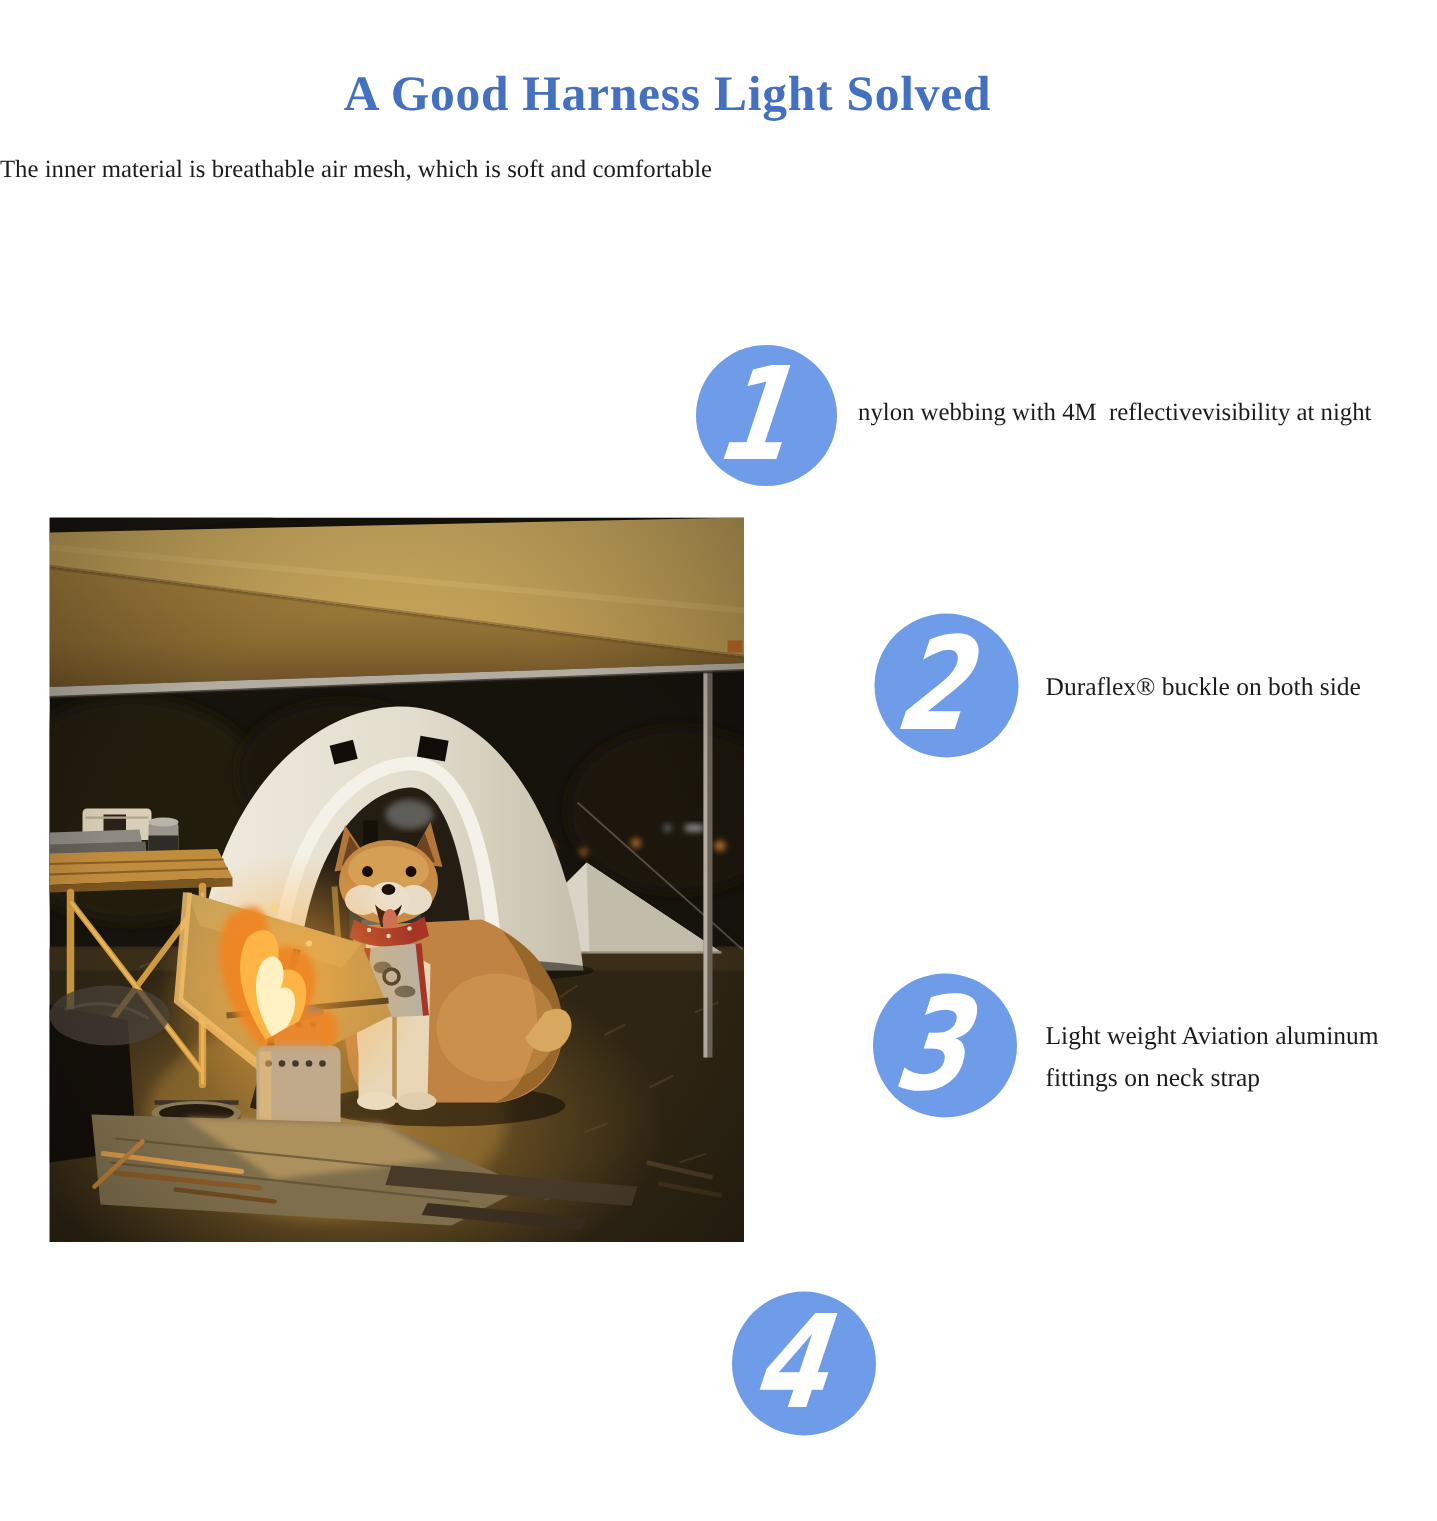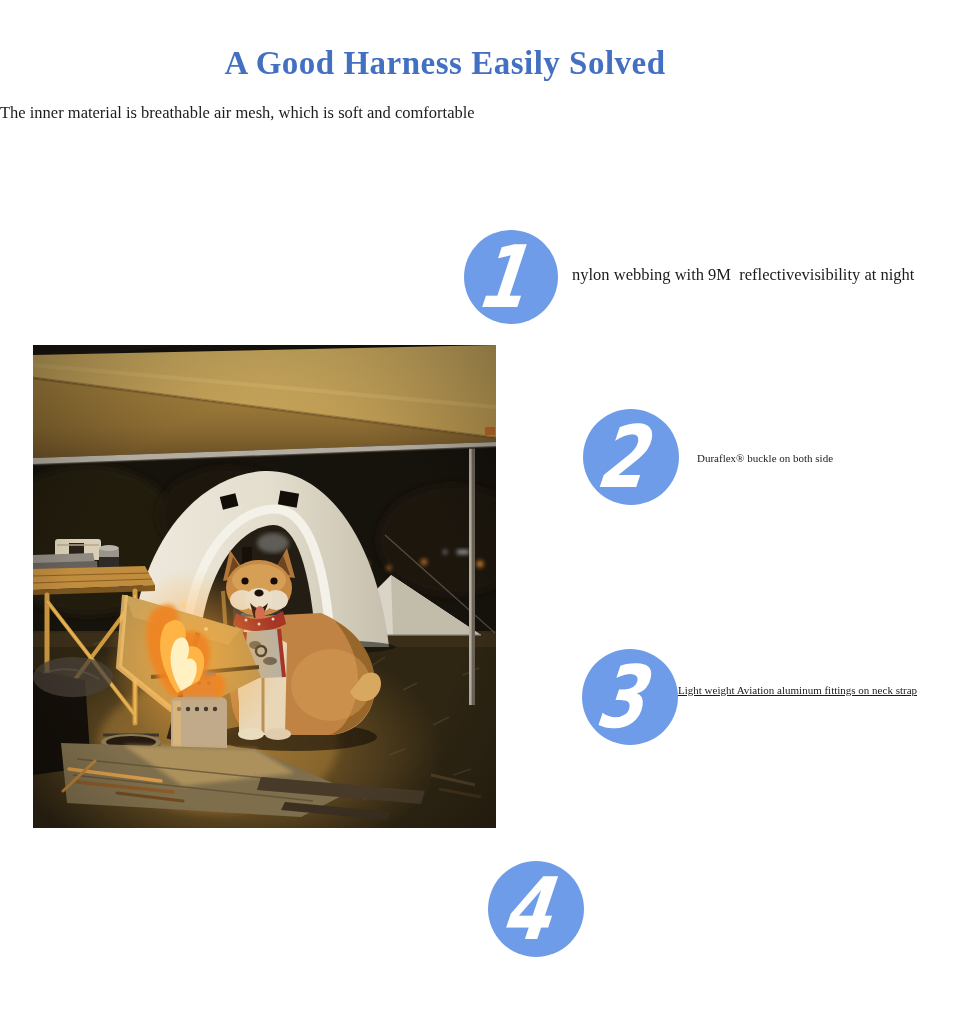--- a/index.html
+++ b/index.html
@@ -34,44 +34,44 @@
     font-style:italic;font-weight:bold;
     font-size:86px;line-height:1;
     transform:skewX(-10deg) scaleX(.8) translateX(-3px);
   }
   .badge-1{left:464px;top:230px;width:94px;height:94px;}
   .badge-2{left:583px;top:409px;width:96px;height:96px;}
   .badge-3{left:582px;top:649px;width:96px;height:96px;}
   .badge-4{left:488px;top:861px;width:96px;height:96px;}
   .feature-text{
     position:absolute;
-    font-size:11px;line-height:24px;color:#1b1b1b;
+    font-size:17px;line-height:24px;color:#1b1b1b;
     white-space:pre;
   }
   .text-1{left:572px;top:263px;font-size:16.5px;}
   .text-2{left:697px;top:446px;}
-  .text-3{left:678px;top:677px;white-space:normal;max-width:252px;line-height:27.5px;text-decoration:underline;}
+  .text-3{left:697px;top:677px;white-space:normal;max-width:252px;line-height:27.5px;}
   .text-4{left:616px;top:900px;}
   .photo{
     position:absolute;left:33px;top:345px;width:463px;height:483px;
   }
   .photo svg{display:block;}
 </style>
 </head>
 <body>
 
 <div class="page">
 
-  <div class="title">A Good Harness Easily Solved</div>
+  <div class="title">A Good Harness Light Solved</div>
   <div class="subtitle">The inner material is breathable air mesh, which is soft and comfortable</div>
 
   <div class="badge badge-1">
     <span>1</span>
   </div>
-  <div class="feature-text text-1">nylon webbing with 9M  reflectivevisibility at night</div>
+  <div class="feature-text text-1">nylon webbing with 4M  reflectivevisibility at night</div>
 
   <div class="badge badge-2">
     <span>2</span>
   </div>
   <div class="feature-text text-2">Duraflex® buckle on both side</div>
 
   <div class="badge badge-3">
     <span>3</span>
   </div>
   <div class="feature-text text-3">Light weight Aviation aluminum fittings on neck strap</div>

